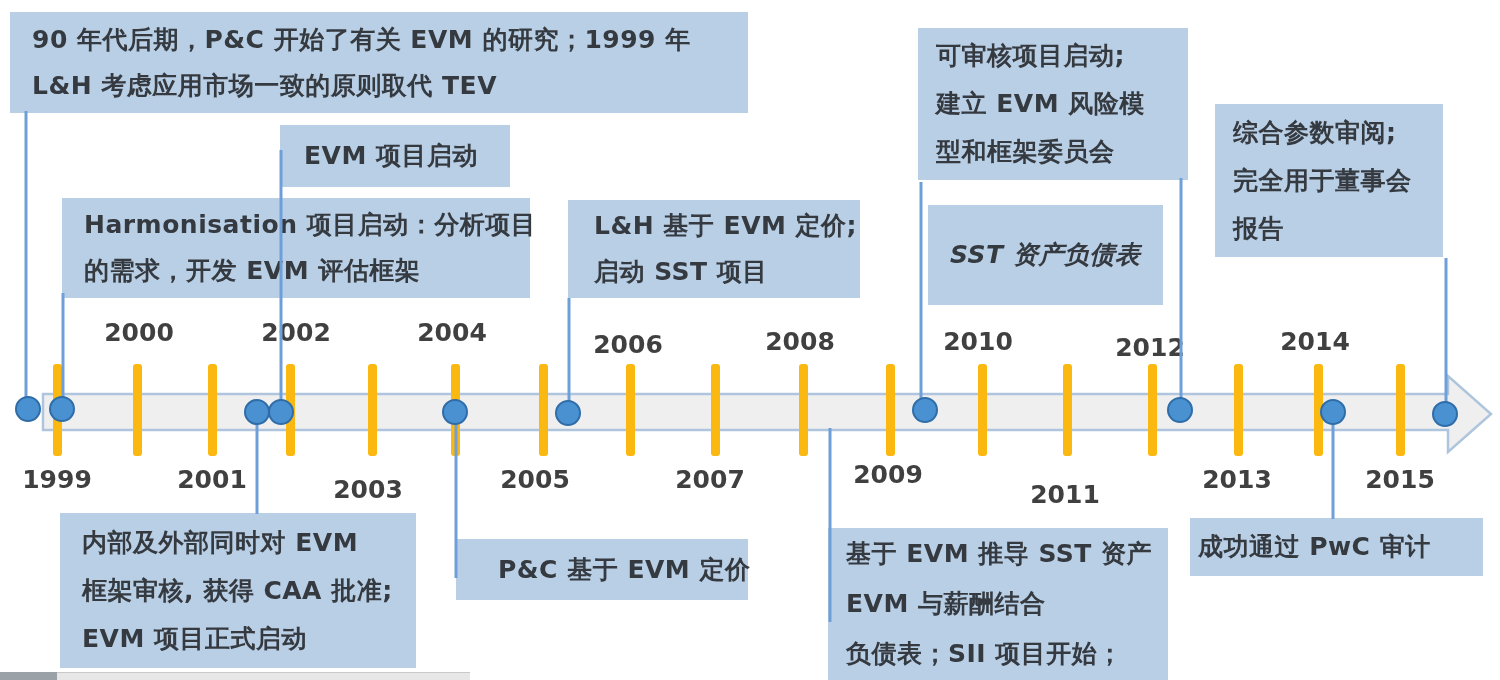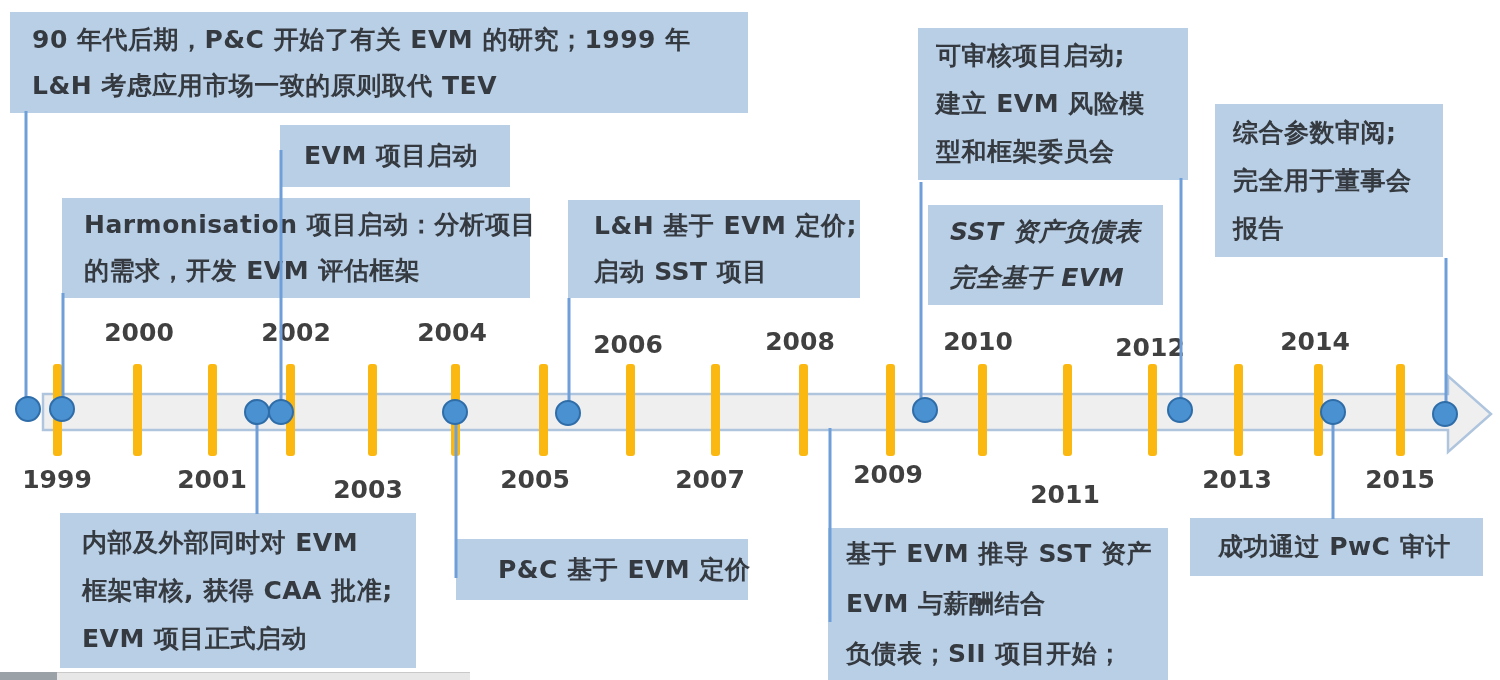--- a/index.html
+++ b/index.html
@@ -53,21 +53,20 @@
   </div>
 
   <div class="callout" style="left:918px;top:28px;width:270px;height:152px;padding-left:18px;">
     <div class="line">可审核项目启动;</div>
     <div class="line">建立 EVM 风险模</div>
     <div class="line">型和框架委员会</div>
   </div>
 
   <div class="callout" style="left:928px;top:205px;width:235px;height:100px;line-height:46px;font-style:italic;">
     <div class="line">SST 资产负债表</div>
-    <div class="line">完全基于 EVM</div>
   </div>
 
   <div class="callout" style="left:1215px;top:104px;width:228px;height:153px;padding-left:18px;">
     <div class="line">综合参数审阅;</div>
     <div class="line">完全用于董事会</div>
     <div class="line">报告</div>
   </div>
 
   <div class="callout" style="left:60px;top:513px;width:356px;height:155px;">
     <div class="line">内部及外部同时对 EVM</div>
@@ -78,21 +77,21 @@
   <div class="callout" style="left:456px;top:539px;width:292px;height:61px;padding-left:42px;">
     <div class="line">P&amp;C 基于 EVM 定价</div>
   </div>
 
   <div class="callout" style="left:828px;top:528px;width:340px;height:152px;line-height:50px;padding-left:18px;">
     <div class="line">基于 EVM 推导 SST 资产</div>
     <div class="line">EVM 与薪酬结合</div>
     <div class="line">负债表；SII 项目开始；</div>
   </div>
 
-  <div class="callout" style="left:1190px;top:518px;width:293px;height:58px;padding-left:28px;">
+  <div class="callout" style="left:1190px;top:518px;width:293px;height:58px;padding-left:8px;">
     <div class="line">成功通过 PwC 审计</div>
   </div>
 
   <div class="year" style="left:91px;top:318px;">2000</div>
   <div class="year" style="left:248px;top:318px;">2002</div>
   <div class="year" style="left:404px;top:318px;">2004</div>
   <div class="year" style="left:580px;top:330px;">2006</div>
   <div class="year" style="left:752px;top:327px;">2008</div>
   <div class="year" style="left:930px;top:327px;">2010</div>
   <div class="year" style="left:1102px;top:333px;">2012</div>

